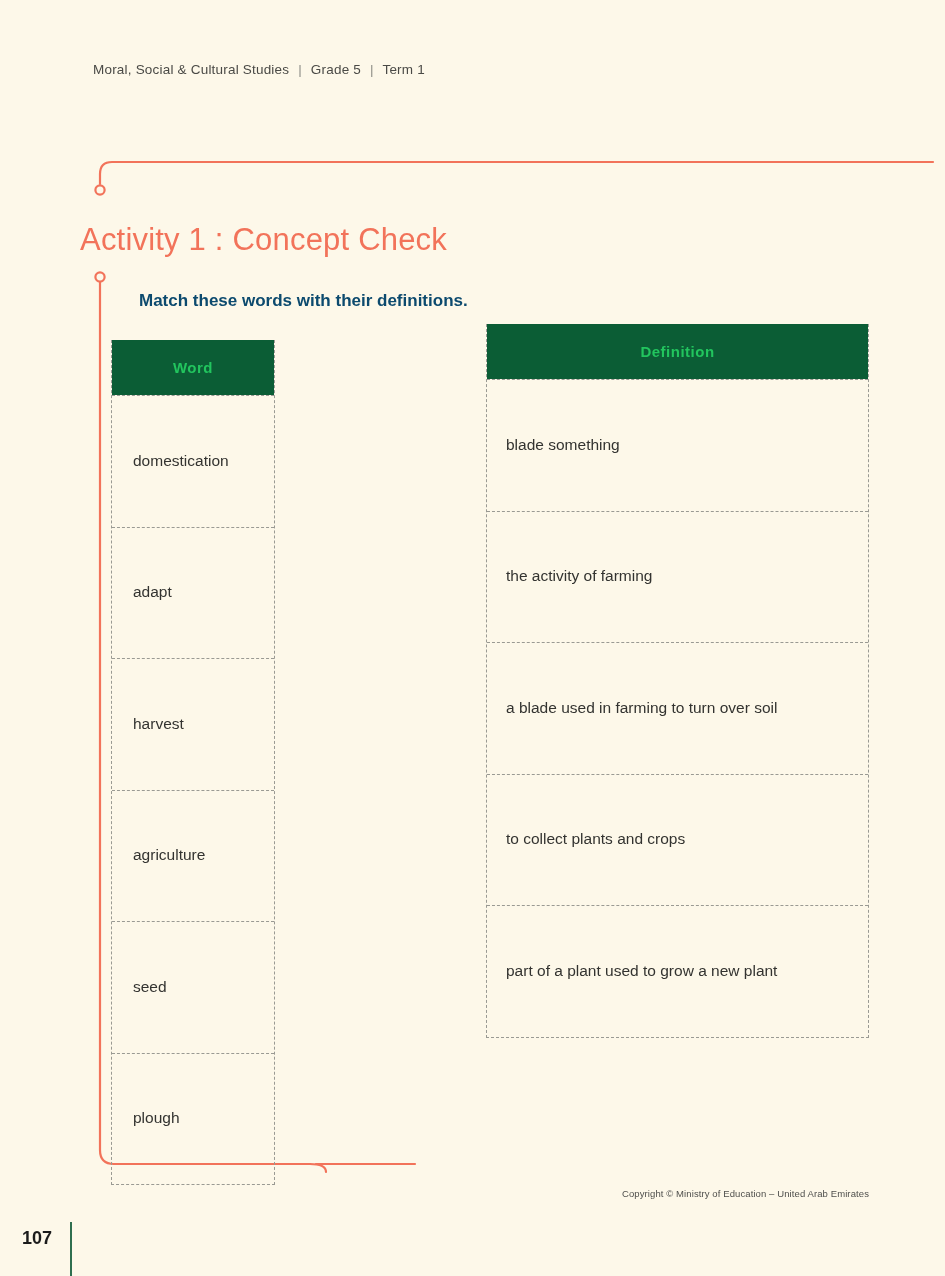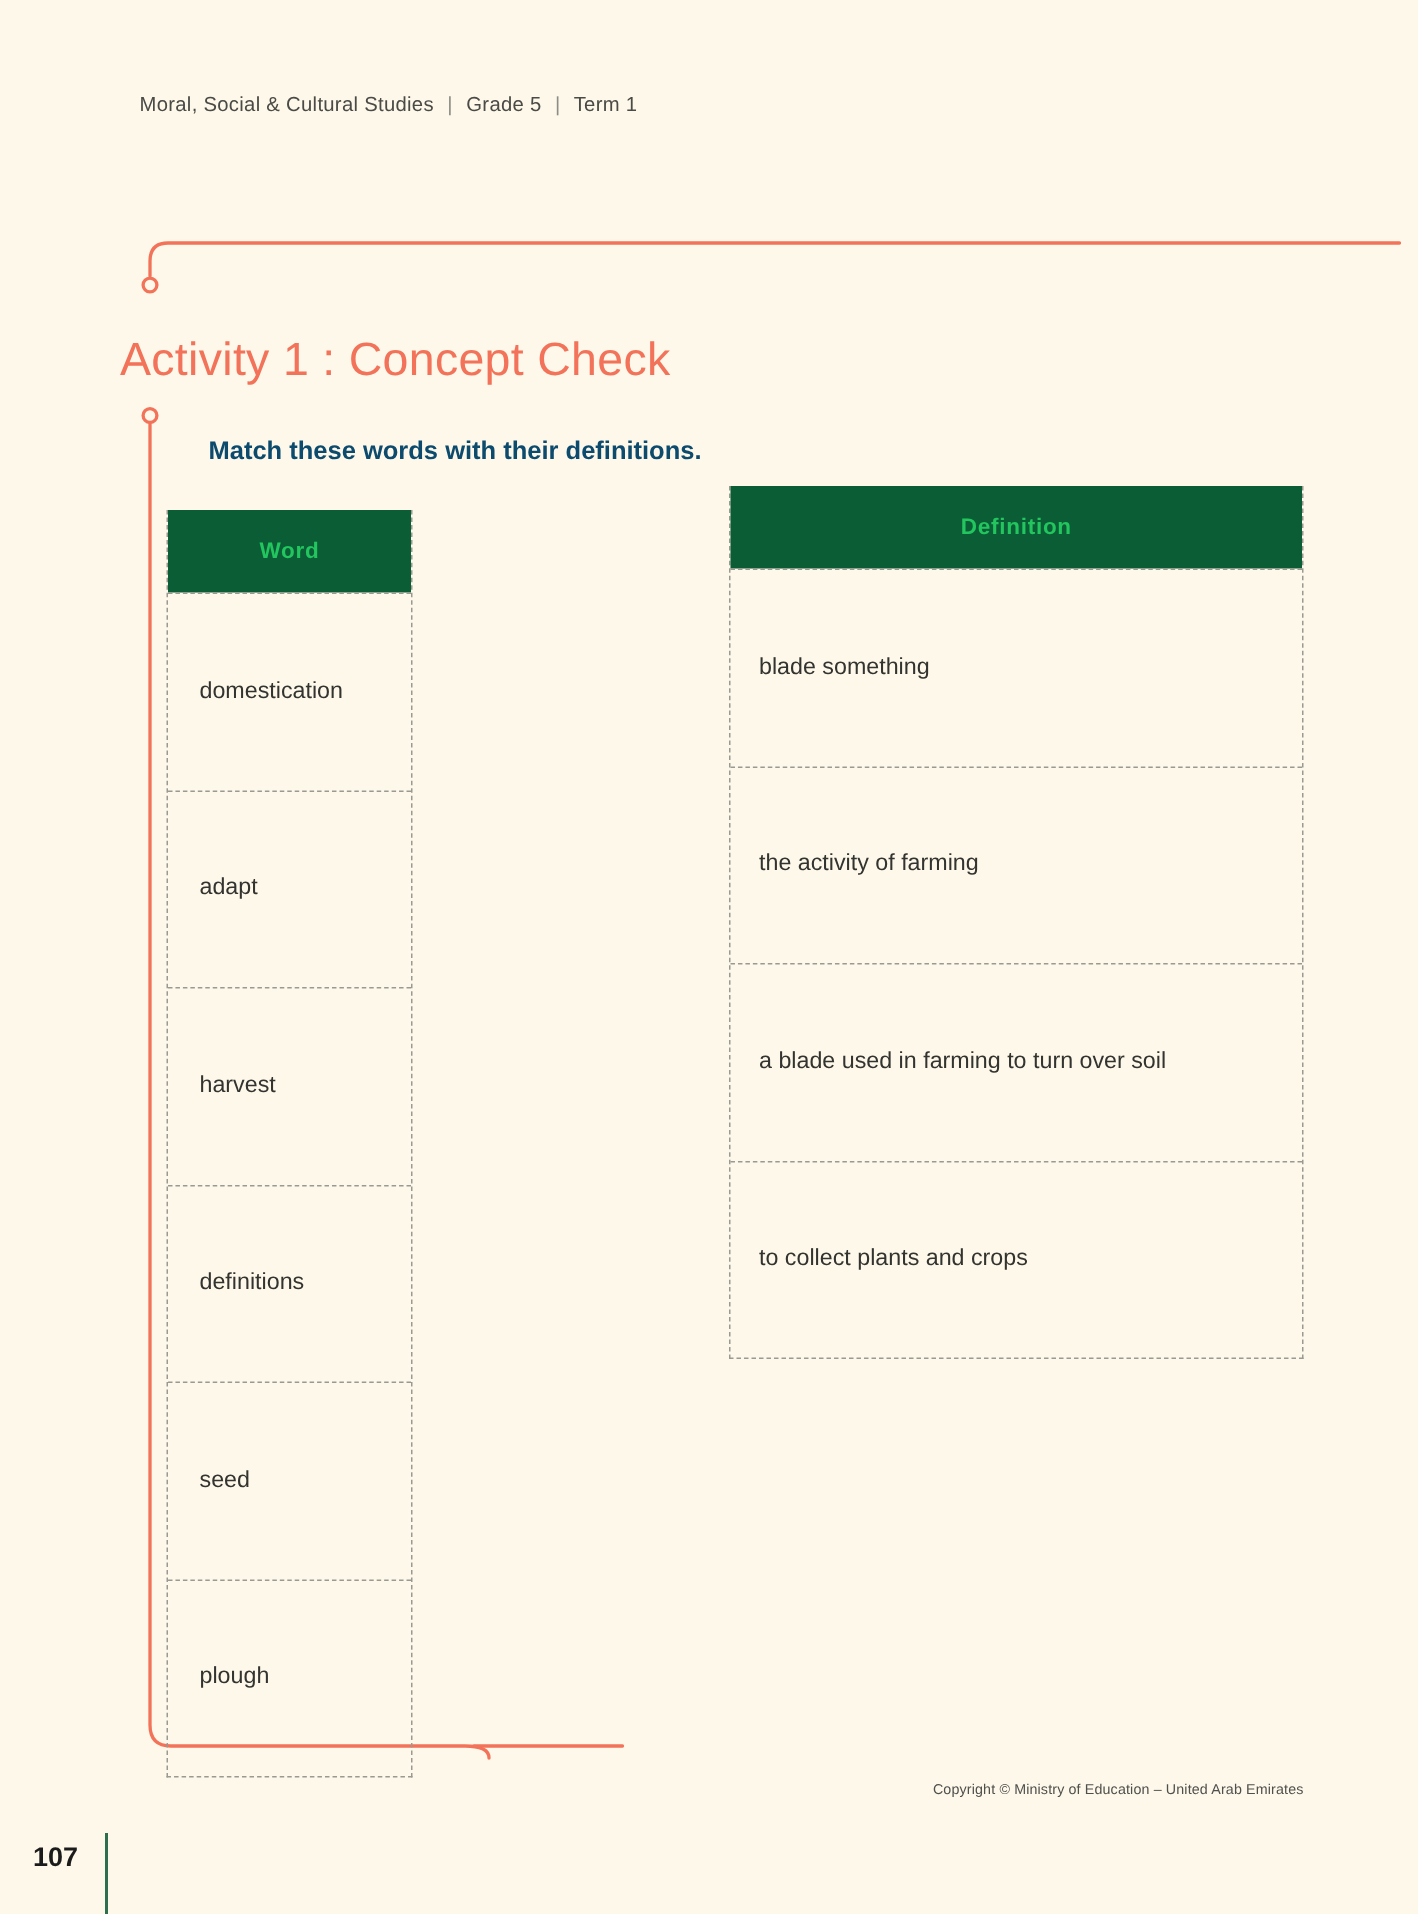--- a/index.html
+++ b/index.html
@@ -147,28 +147,29 @@
 
 <div class="activity-title">Activity 1 : Concept Check</div>
 
 <div class="instruction">Match these words with their definitions.</div>
 
 <div class="table words">
   <div class="th">Word</div>
   <div class="td">domestication</div>
   <div class="td">adapt</div>
   <div class="td">harvest</div>
-  <div class="td">definitions</div>
+  <div class="td">agriculture</div>
   <div class="td">seed</div>
   <div class="td">plough</div>
 </div>
 
 <div class="table defs">
   <div class="th">Definition</div>
   <div class="td">blade something</div>
   <div class="td">the activity of farming</div>
   <div class="td">a blade used in farming to turn over soil</div>
   <div class="td">to collect plants and crops</div>
+  <div class="td">part of a plant used to grow a new plant</div>
 </div>
 
 <div class="copyright">Copyright © Ministry of Education – United Arab Emirates</div>
 <div class="page-number">107</div>
 <div class="page-rule"></div>
 
 </body></html>

